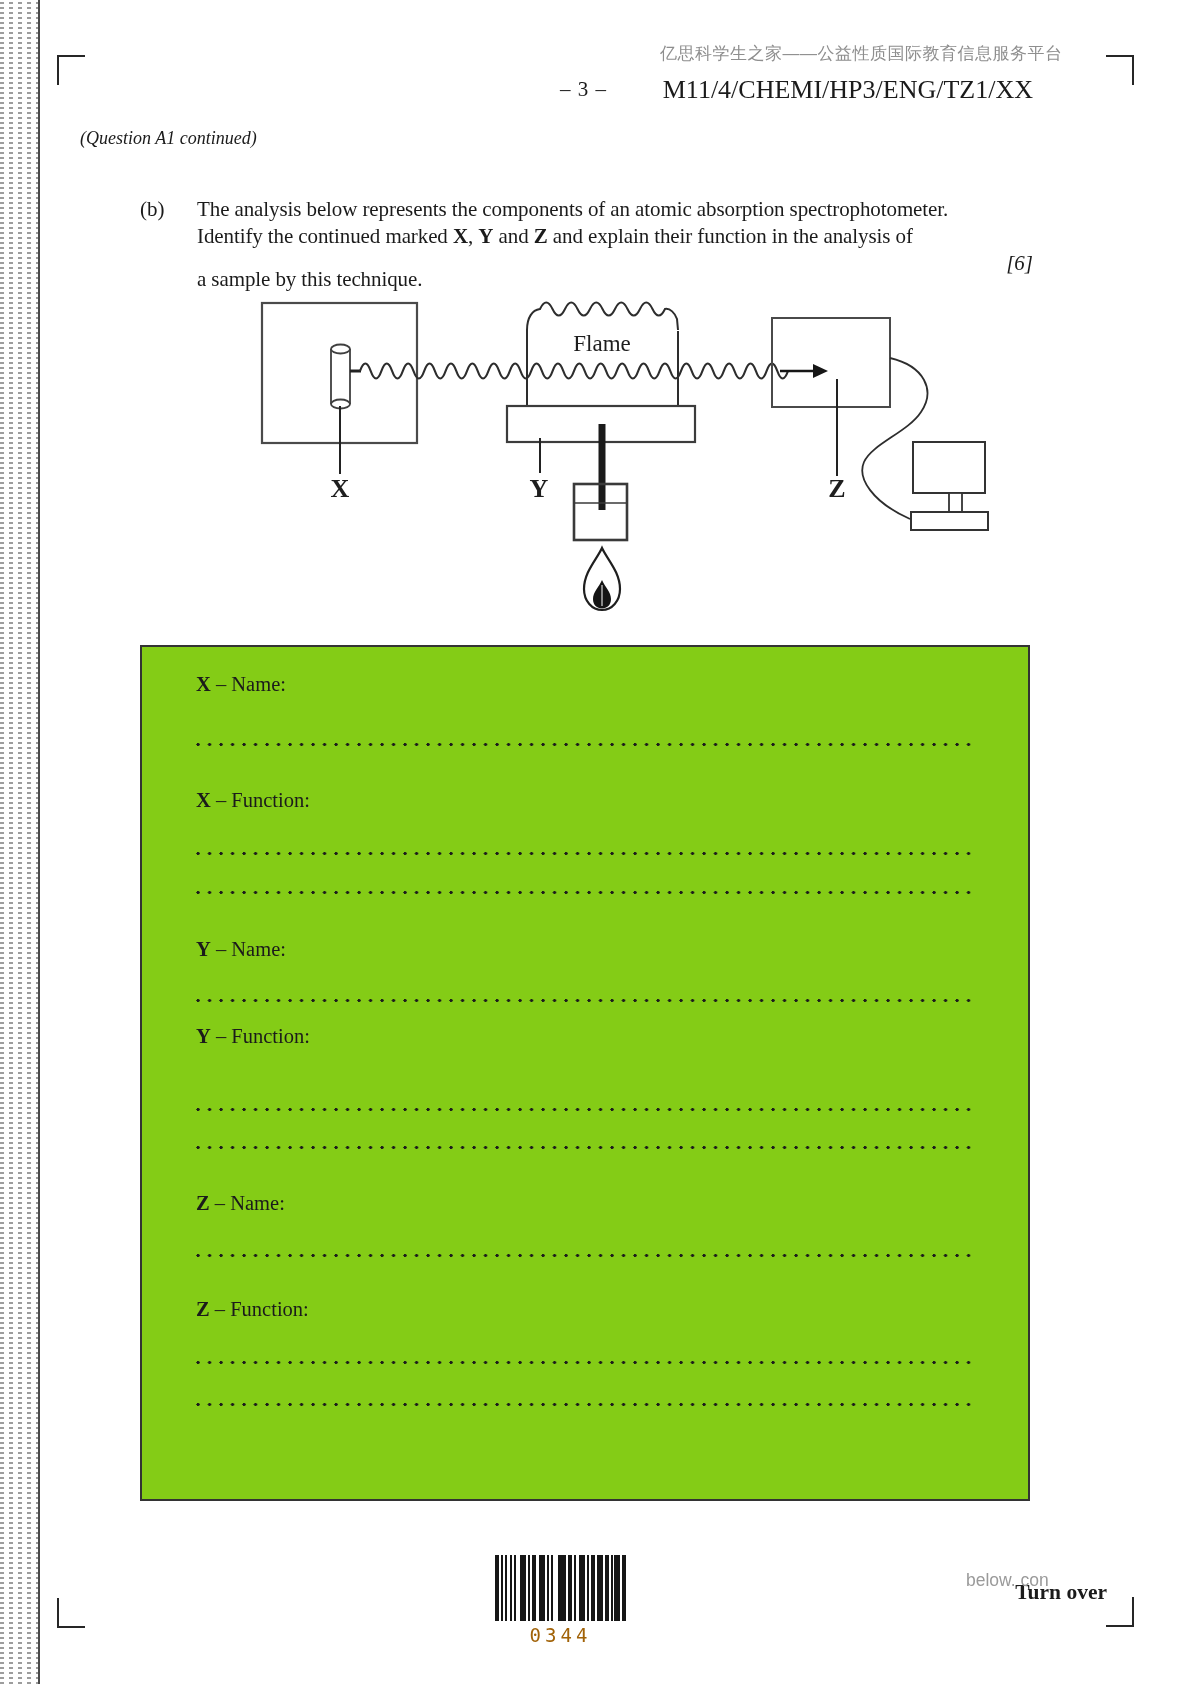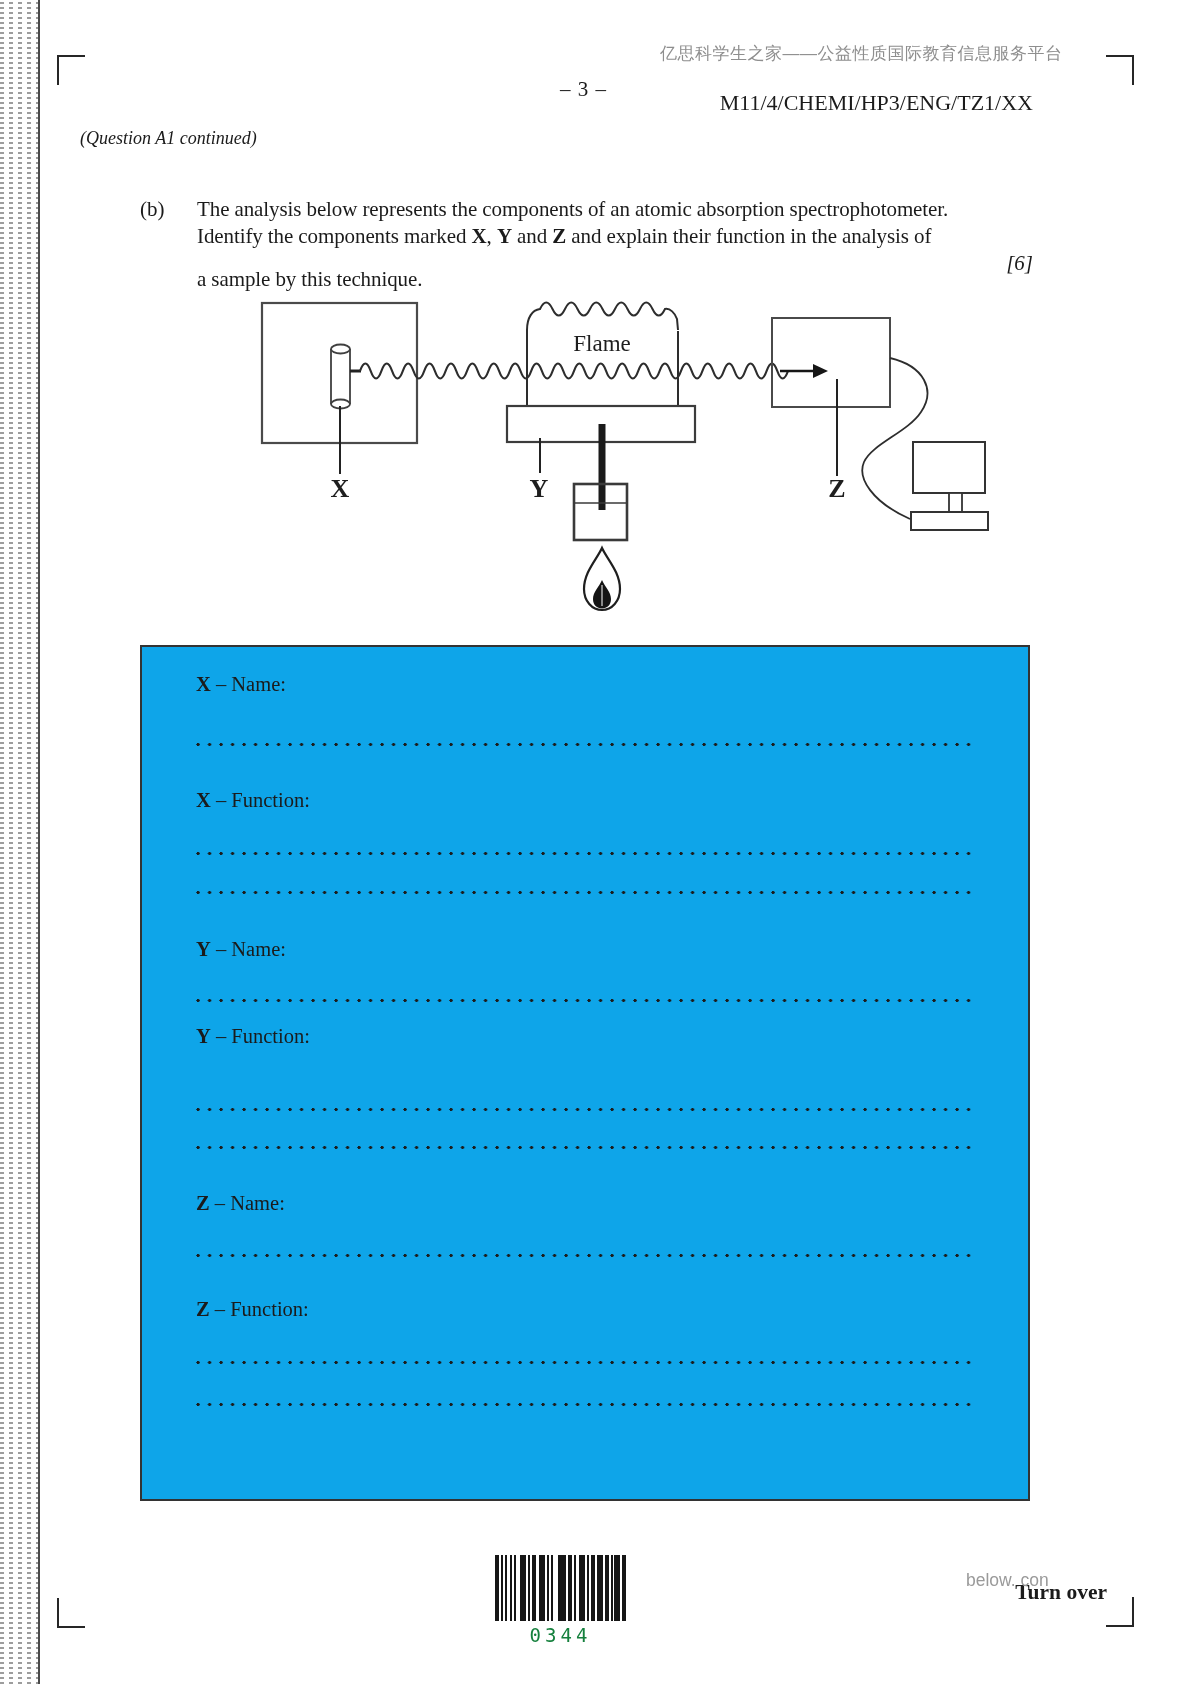--- a/index.html
+++ b/index.html
@@ -19,53 +19,53 @@
   .mark{position:absolute;width:26px;height:28px;}
   #mark-tl{left:57px;top:55px;border-left:2.5px solid #262626;border-top:2.5px solid #262626;}
   #mark-tr{left:1106px;top:55px;border-right:2.5px solid #262626;border-top:2.5px solid #262626;}
   #mark-bl{left:57px;top:1598px;border-left:2.5px solid #262626;border-bottom:2.5px solid #262626;}
   #mark-br{left:1106px;top:1597px;border-right:2.5px solid #262626;border-bottom:2.5px solid #262626;}
 
   
   #hdr-cn{position:absolute;left:660px;top:42px;font-family:"Liberation Sans",sans-serif;
     font-size:17px;color:#8e8e8e;letter-spacing:0.5px;white-space:nowrap;}
   #hdr-page{position:absolute;left:560px;top:77px;font-size:21px;letter-spacing:1px;white-space:nowrap;}
-  #hdr-code{position:absolute;right:158px;top:90px;font-size:22px;white-space:nowrap;}
+  #hdr-code{position:absolute;right:158px;top:75px;font-size:26px;white-space:nowrap;}
 
   #continued{position:absolute;left:80px;top:128px;font-size:18px;font-style:italic;white-space:nowrap;}
 
   
   #q-part{position:absolute;left:140px;top:197px;font-size:21px;}
   .q-line{position:absolute;left:197px;font-size:21px;white-space:nowrap;letter-spacing:-0.1px;}
   #q-l1{top:197px;}
   #q-l2{top:224px;}
   #q-l3{top:251px;margin-top:16px;}
   #q-marks{position:absolute;right:158px;top:251px;font-size:21px;font-style:italic;}
 
   
   #diagram{position:absolute;left:230px;top:280px;width:790px;height:340px;}
   #diagram svg{display:block;}
   #diagram text{font-family:"Liberation Serif",serif;fill:#1e1e1e;}
   .comp-label{font-weight:bold;font-size:26px;}
 
   
   #answer-box{position:absolute;left:140px;top:645px;width:886px;height:852px;
-    border:2px solid #333333;background:#0ea5e9;}
+    border:2px solid #333333;background:#84cc16;}
   .ans-label{position:absolute;left:54px;font-size:20.5px;white-space:nowrap;}
   .ans-label b{font-weight:bold;}
   .dots{position:absolute;left:54px;width:778px;height:5px;
     background-image:radial-gradient(circle at 2px 2.5px, #1c1c1c 1.45px, transparent 1.8px);
     background-size:11.5px 5px;background-repeat:repeat-x;}
 
   
   #barcode{position:absolute;left:495px;top:1555px;width:131px;height:66px;display:flex;}
   #barcode span{display:block;height:100%;flex:0 0 auto;}
   #barcode .bc-bar{background:#161616;}
   #barcode-num{position:absolute;left:483px;top:1624px;width:155px;text-align:center;
-    font-family:"DejaVu Sans Mono",monospace;font-size:19px;letter-spacing:4px;color:#15803d;}
+    font-family:"DejaVu Sans Mono",monospace;font-size:19px;letter-spacing:4px;color:#a16207;}
   #turn-over{position:absolute;right:84px;top:1580px;font-size:21.5px;font-weight:bold;white-space:nowrap;z-index:1;}
   #footer-watermark{position:absolute;left:966px;top:1570px;font-family:"Liberation Sans",sans-serif;
     font-size:17.5px;color:#9a9a9a;white-space:nowrap;z-index:2;}
 </style>
 </head>
 <body>
 
 <div id="edge-strip"></div>
 <div class="mark" id="mark-tl"></div>
 <div class="mark" id="mark-tr"></div>
@@ -73,21 +73,21 @@
 <div class="mark" id="mark-br"></div>
 
 <div id="hdr-cn">亿思科学生之家——公益性质国际教育信息服务平台</div>
 <div id="hdr-page">– 3 –</div>
 <div id="hdr-code">M11/4/CHEMI/HP3/ENG/TZ1/XX</div>
 
 <div id="continued">(Question A1 continued)</div>
 
 <div id="q-part">(b)</div>
 <div class="q-line" id="q-l1">The analysis below represents the components of an atomic absorption spectrophotometer.</div>
-<div class="q-line" id="q-l2"><span>Identify the components marked </span><b>X</b><span>, </span><b>Y</b><span> and </span><b>Z</b><span> and explain their function in the analysis of</span></div>
+<div class="q-line" id="q-l2"><span>Identify the continued marked </span><b>X</b><span>, </span><b>Y</b><span> and </span><b>Z</b><span> and explain their function in the analysis of</span></div>
 <div class="q-line" id="q-l3">a sample by this technique.</div>
 <div id="q-marks">[6]</div>
 
 <div id="diagram">
   <svg width="790" height="340" viewBox="230 280 790 340">
 
     <g>
       <rect x="262" y="303" width="155" height="140" fill="none" stroke="#4a4a4a" stroke-width="2.2"></rect>
       <g>
         <rect x="331" y="349" width="19" height="55" fill="#ffffff" stroke="none"></rect>

